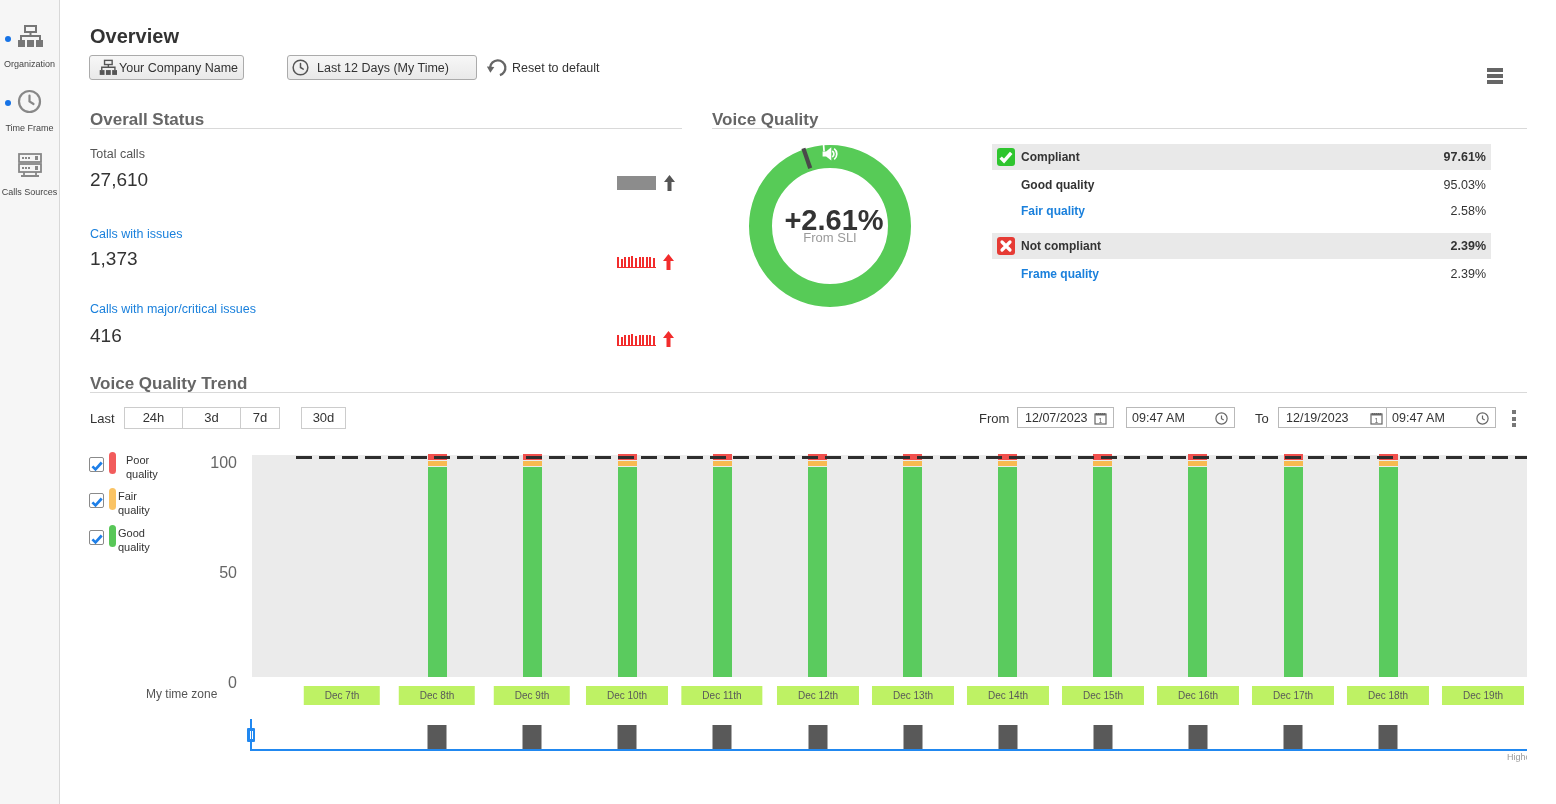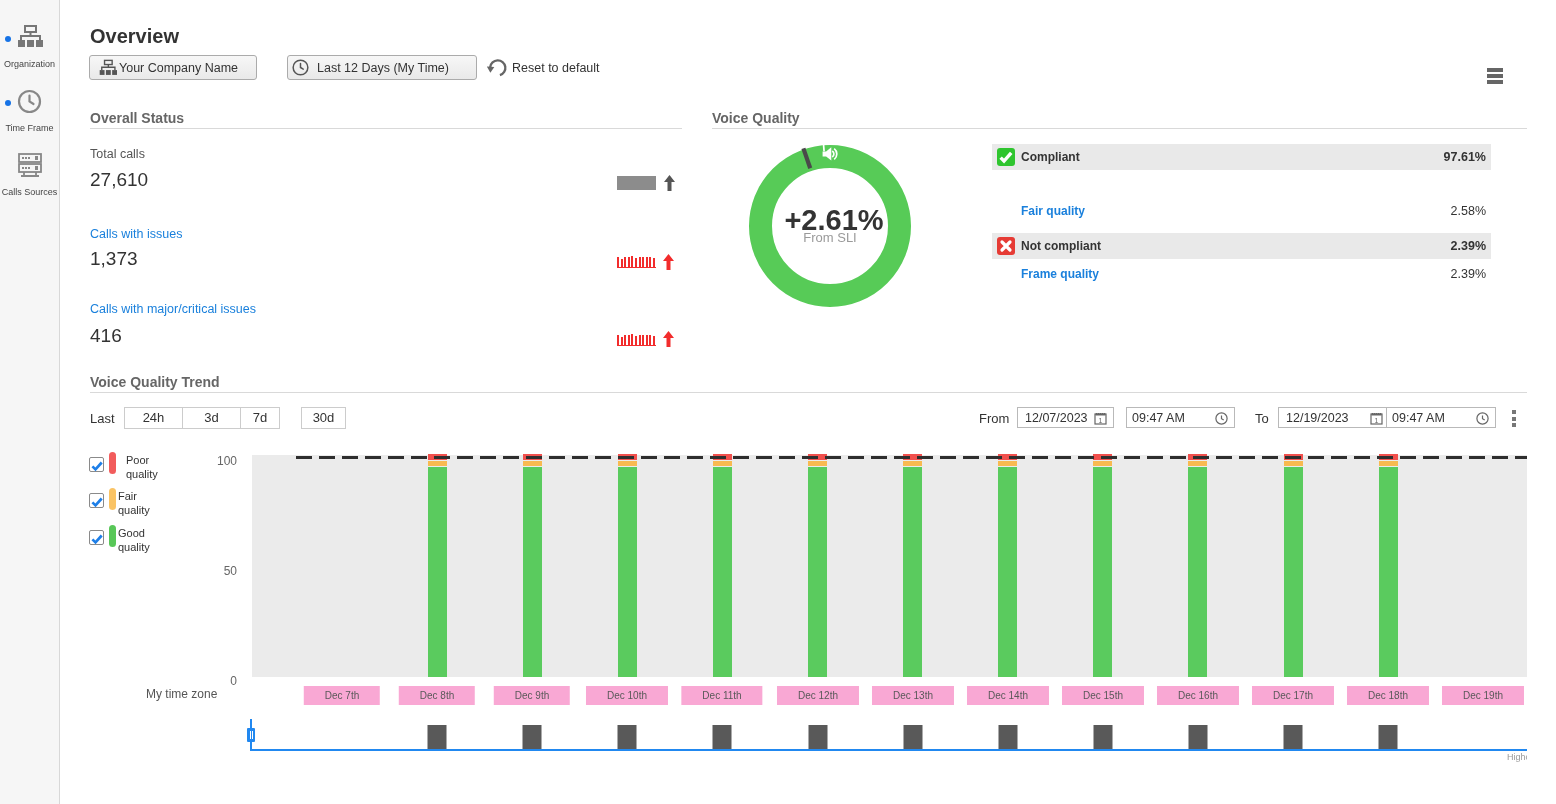--- a/index.html
+++ b/index.html
@@ -11,21 +11,21 @@
 .side-item { position:absolute; left:0; width:59px; text-align:center; }
 .side-item .lbl { font-size:9px; color:#444; margin-top:5px; }
 .side-dot { position:absolute; width:6px; height:6px; border-radius:50%; background:#1673e6; }
 
 #h-overview { left:90px; font-size:20px; font-weight:bold; color:#333; }
 .tool-btn { position:absolute; height:25px; border:1px solid #ababab; border-radius:3px; background:linear-gradient(#f7f7f7,#e9e9e9); display:flex; align-items:center; font-size:12.5px; color:#333; }
 #reset { left:487px; top:57px; display:flex; align-items:center; font-size:12.5px; color:#333; }
 #hamburger { left:1487px; top:68px; }
 #hamburger div { width:16px; height:3.5px; background:#666; margin-bottom:2.5px; }
 
-.sec-head { position:absolute; font-size:14px; font-weight:bold; color:#666; }
+.sec-head { position:absolute; font-size:17px; font-weight:bold; color:#666; }
 .sec-line { position:absolute; height:1px; background:#d9d9d9; }
 
 .stat-label { position:absolute; font-size:12.5px; color:#555; }
 .stat-link  { position:absolute; font-size:12.5px; color:#1a80dc; }
 .stat-num   { position:absolute; font-size:19px; color:#333; }
 
 .vq-row { position:absolute; left:992px; width:499px; height:26px; }
 .vq-row.gray { background:#e9e9e9; }
 .vq-ic { position:absolute; left:5px; top:4px; width:18px; height:18px; border-radius:3px; }
 .vq-ic svg { display:block; }
@@ -34,24 +34,24 @@
 .bold { font-weight:bold; }
 .blue { color:#1a80dc; }
 
 .seg-btn { position:absolute; top:407px; height:22px; border:1px solid #ccc; background:#fff; font-size:13px; color:#333; text-align:center; line-height:20px; }
 .inp { position:absolute; top:407px; height:21px; border:1px solid #b9b9b9; background:#fff; font-size:12.5px; color:#333; display:flex; align-items:center; }
 .ctl-lbl { position:absolute; font-size:13px; color:#333; }
 .cbx { position:absolute; width:15px; height:15px; border:1px solid #8a8a8a; border-radius:2px; background:#fff; }
 .cbx svg { position:absolute; left:0px; top:1px; }
 .pill { position:absolute; width:7px; height:22px; border-radius:3.5px; }
 .leg-txt { position:absolute; font-size:11px; color:#333; line-height:13.5px; }
-.ylab { position:absolute; font-size:12px; color:#666; right:1319px; }
+.ylab { position:absolute; font-size:16px; color:#666; right:1319px; }
 #plot { position:absolute; left:252px; top:455px; width:1275px; height:222px; background:#ebebeb; }
 .bar { position:absolute; width:19px; }
-.xlab { position:absolute; top:686px; height:19px; background:#f9a8d4; color:#595959; font-size:10px; line-height:19px; padding:0 21px; transform:translateX(-50%); white-space:nowrap; }
+.xlab { position:absolute; top:686px; height:19px; background:#bef264; color:#595959; font-size:10px; line-height:19px; padding:0 21px; transform:translateX(-50%); white-space:nowrap; }
 .nav-bar { position:absolute; width:19px; background:#595959; transform:translateX(-50%); }
 </style>
 </head>
 <body>
 <div id="page">
 
 <div id="sidebar">
   <div class="side-item" style="top:24px;">
     <svg width="26" height="26" viewBox="0 0 26 26">
           <g fill="none" stroke="#777" stroke-width="2">
@@ -91,21 +91,21 @@
             <rect x="9" y="15" width="2" height="2"></rect>
             <rect x="12" y="15" width="2" height="2"></rect>
             <rect x="19" y="14" width="3" height="4"></rect>
           </g>
         </svg>
     <div class="lbl">Calls Sources</div>
   </div>
 </div>
 
 <div class="abs" id="h-overview" style="top:25px;">Overview</div>
-<div class="tool-btn" style="left:89px; top:55px; width:168px;">
+<div class="tool-btn" style="left:89px; top:55px; width:155px;">
   <svg style="margin:0 2px 0 9px;" width="18" height="18" viewBox="0 0 26 26">
         <g fill="none" stroke="#555" stroke-width="2">
           <rect x="8" y="2" width="11" height="6"></rect>
           <path d="M13.5 8v4M4 16v-4h19v4M4 12v4M23 12v4"></path>
         </g>
         <g fill="#555">
           <rect x="1" y="16" width="7" height="7"></rect>
           <rect x="10" y="16" width="7" height="7"></rect>
           <rect x="19" y="16" width="7" height="7"></rect>
         </g>
@@ -201,20 +201,24 @@
 <div class="abs" style="left:750px; top:230px; width:160px; text-align:center; font-size:13px; color:#9a9a9a;">From SLI</div>
 
 <div class="vq-row gray" style="top:144px;">
   <div class="vq-ic" style="background:#2fc52f;">
         <svg width="18" height="18" viewBox="0 0 18 18">
           <path d="M3.6 9.6 L7 13 L14.2 4.8" fill="none" stroke="#fff" stroke-width="3.4"></path>
         </svg>
       </div>
   <div class="vq-name bold">Compliant</div>
       <div class="vq-val bold">97.61%</div>
+</div>
+<div class="vq-row" style="top:172px;">
+  <div class="vq-name bold">Good quality</div>
+      <div class="vq-val">95.03%</div>
 </div>
 <div class="vq-row" style="top:198px;">
   <div class="vq-name bold blue">Fair quality</div>
       <div class="vq-val">2.58%</div>
 </div>
 <div class="vq-row gray" style="top:233px;">
   <div class="vq-ic" style="background:#e63b35;">
         <svg width="18" height="18" viewBox="0 0 18 18">
           <path d="M5 5 L13 13 M13 5 L5 13" fill="none" stroke="#fff" stroke-width="3.2" stroke-linecap="round"></path>
         </svg>

